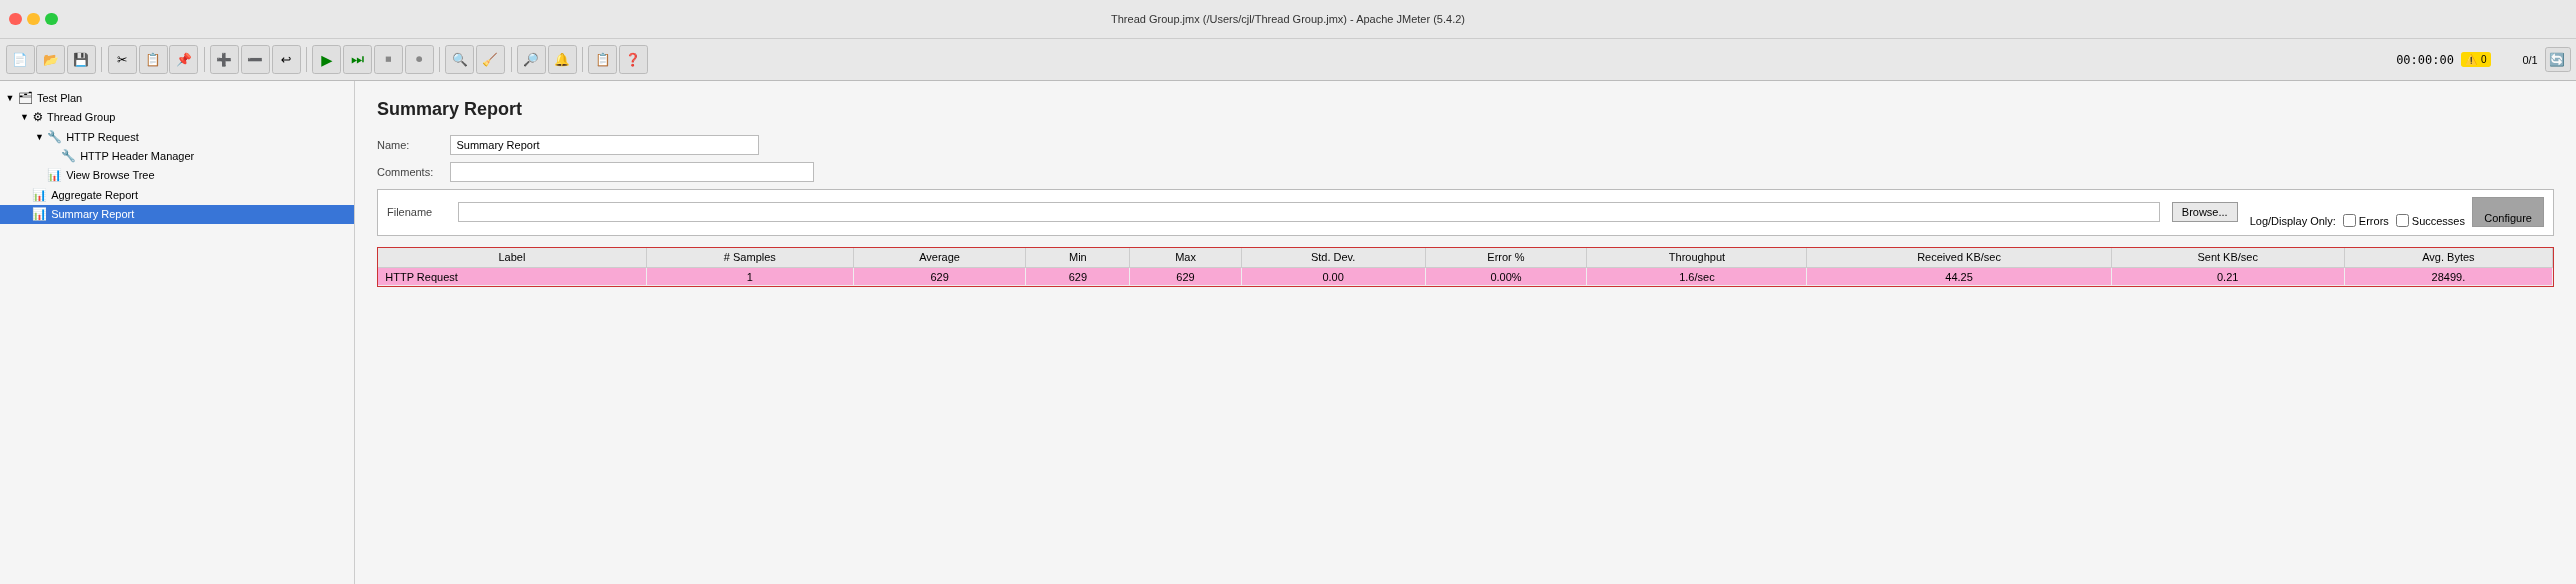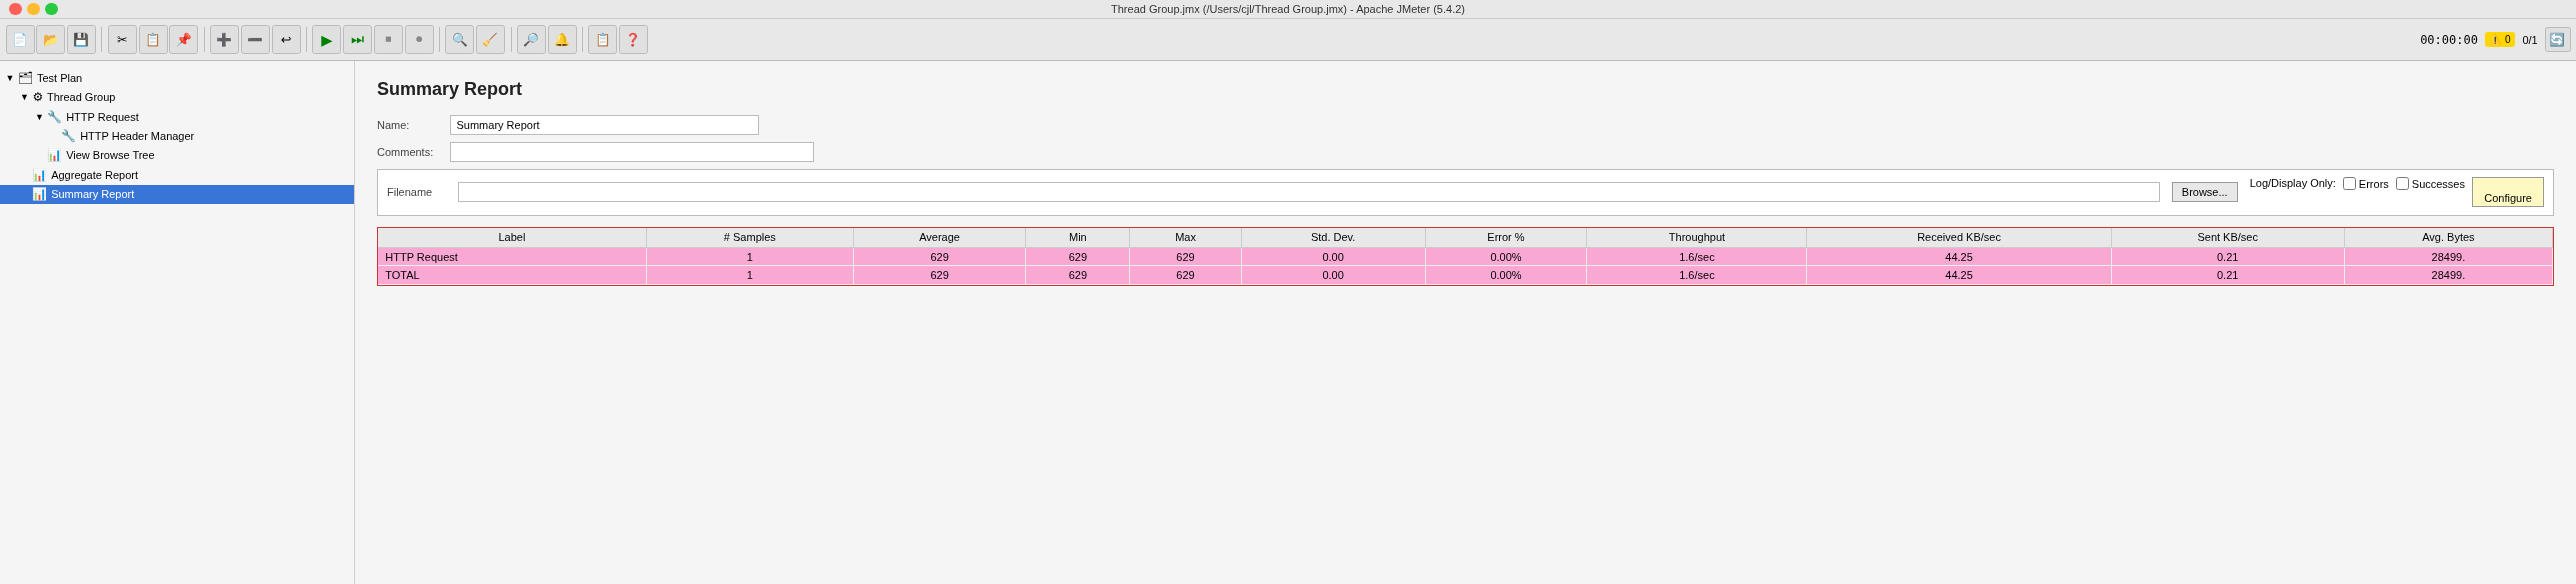--- a/index.html
+++ b/index.html
@@ -10,21 +10,21 @@
       width: 2576px;
       height: 584px;
       overflow: hidden;
       display: flex;
       flex-direction: column;
     }
 
     
     .title-bar {
       background: #e8e8e8;
-      height: 19px;
+      height: 39px;
       display: flex;
       align-items: center;
       justify-content: center;
       border-bottom: 0.9px solid #ccc;
       position: relative;
     }
     .title-bar-buttons {
       position: absolute;
       left: 9px;
       display: flex;
@@ -87,20 +87,21 @@
       background: #ffd700;
       border-radius: 2.7px;
       padding: 1.8px 4.6px;
       font-size: 10px;
       display: flex;
       align-items: center;
       gap: 2.7px;
     }
     .run-counter {
       font-size: 11px;
+      margin-left: 24px;
     }
     .refresh-btn {
       width: 25.5px;
       height: 25.5px;
       background: #e0e0e0;
       border: 0.9px solid #bbb;
       border-radius: 2.7px;
       display: flex;
       align-items: center;
       justify-content: center;
@@ -218,32 +219,32 @@
     .browse-btn {
       border: 0.9px solid #999;
       background: #e8e8e8;
       padding: 1.8px 9px;
       font-size: 11px;
       height: 20px;
       cursor: pointer;
     }
     .log-display {
       display: flex;
-      align-items: flex-start;
+      align-items: flex-end;
       gap: 7.3px;
       font-size: 11px;
     }
     .checkbox-label {
       display: flex;
       align-items: center;
       gap: 2.7px;
     }
     .configure-btn {
       border: 0.9px solid #999;
-      background: #fef9c3;
+      background: #a3a3a3;
       padding: 14px 11px;
       font-size: 11px;
       height: 20px;
       cursor: pointer;
       margin-left: auto;
     }
 
     
     .results-table-container {
       border: 1.8px solid #cc3333;
@@ -420,31 +421,18 @@
               <td>629</td>
               <td>629</td>
               <td>629</td>
               <td>0.00</td>
               <td>0.00%</td>
               <td>1.6/sec</td>
               <td>44.25</td>
               <td>0.21</td>
               <td>28499.</td>
             </tr>
-            <tr>
-              <td>TOTAL</td>
-              <td>1</td>
-              <td>629</td>
-              <td>629</td>
-              <td>629</td>
-              <td>0.00</td>
-              <td>0.00%</td>
-              <td>1.6/sec</td>
-              <td>44.25</td>
-              <td>0.21</td>
-              <td>28499.</td>
-            </tr>
           </tbody>
       </table>
     </div>
   </div>
 </div>
 
 
 </body></html>

